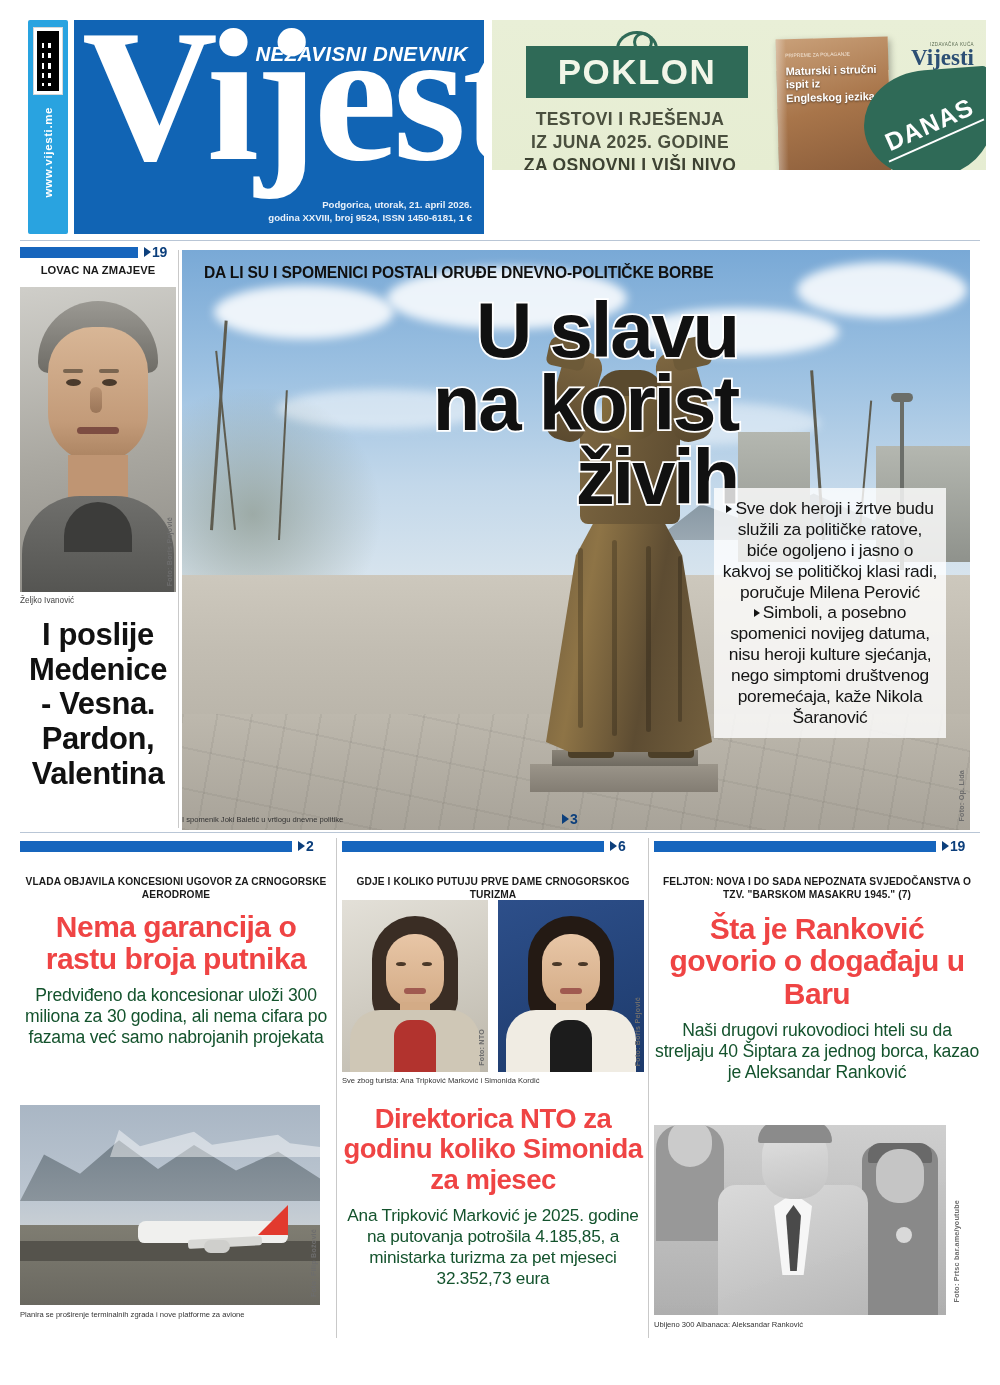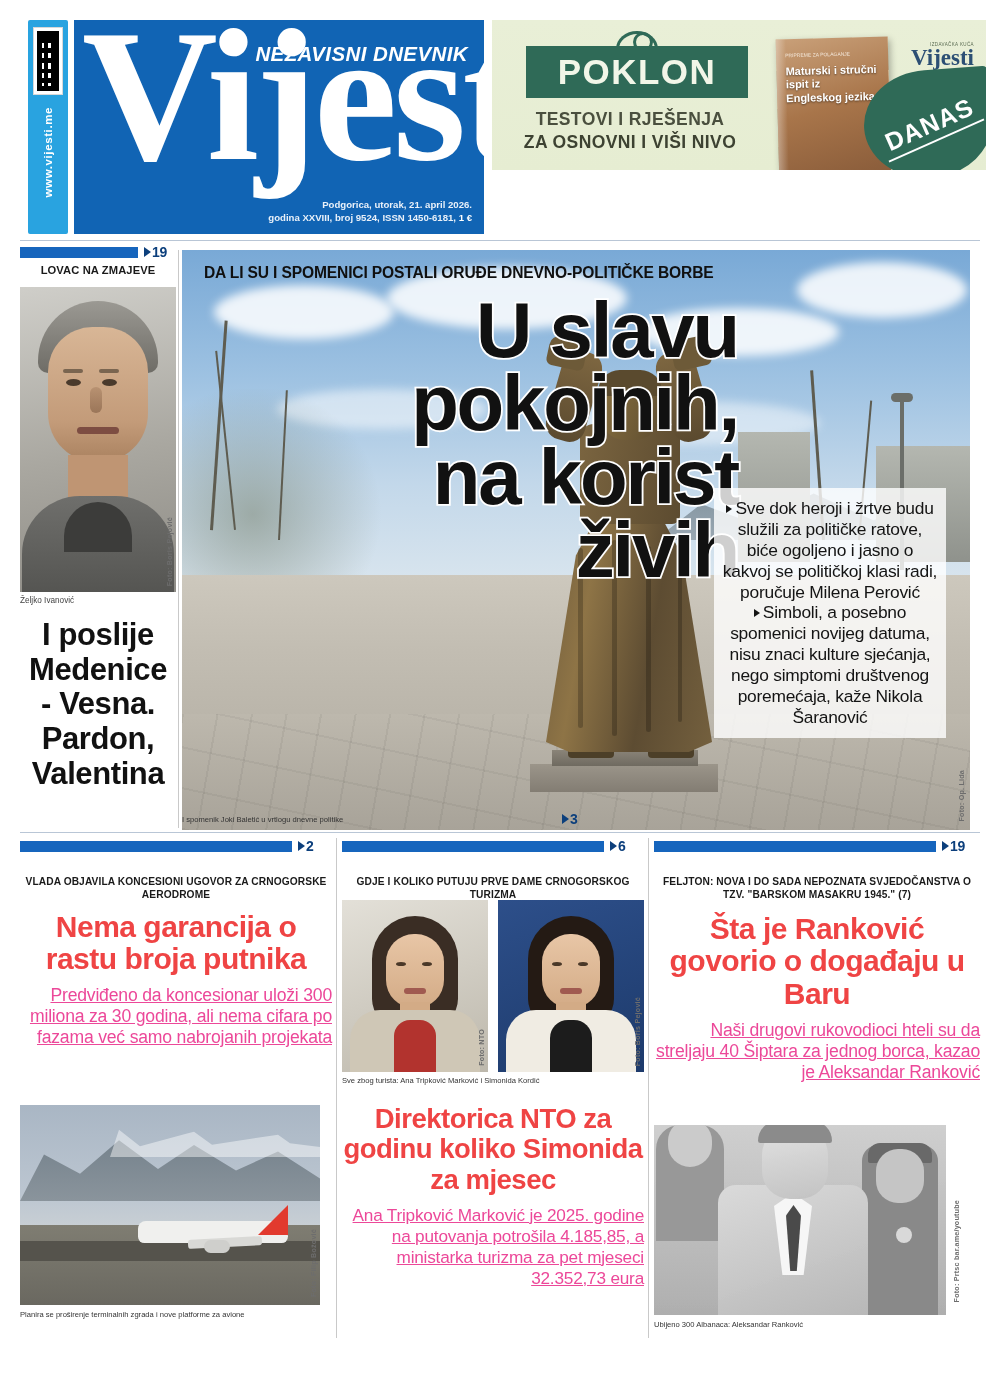--- a/index.html
+++ b/index.html
@@ -222,21 +222,21 @@
           margin-right:3px; vertical-align:1px; }
 
   .main-cap { position:absolute; left:182px; top:815px; font-size:7.6px; color:#333; }
   .main-pg { position:absolute; left:562px; top:811px; color:#0c3f7c; font-size:14px; font-weight:800;
              display:flex; align-items:center; gap:1px; }
 
   
   .bcol { position:absolute; top:838px; }
   .bcol .kick { margin-top:21px; font-size:10.2px; line-height:1.28; }
   .bhead { font-weight:700; color:#ef4444; text-align:center; letter-spacing:-.5px; }
-  .blede { text-align:right; color:#ec4899; letter-spacing:-.2px;text-decoration:underline; }
+  .blede { text-align:center; color:#14532d; letter-spacing:-.2px; }
 
   .col1 { left:20px; width:312px; }
   .col2 { left:342px; width:302px; }
   .col3 { left:654px; width:326px; }
 
   .vdiv { position:absolute; width:1px; background:#c9c9c9; }
 
   
   .plane-photo { position:absolute; left:20px; top:1105px; width:300px; height:200px; overflow:hidden; }
   .pp-sky { position:absolute; inset:0; background:linear-gradient(180deg,#a9b6c4 0%, #bcc6d1 45%, #cfd4d6 70%, #b8b5ad 100%); }
@@ -324,20 +324,21 @@
     </div>
 
     <div class="ad">
       <div class="ad-left">
         <div class="ad-bow"></div>
         <div class="ad-ribbon">
           <span>POKLON</span>
         </div>
         <div class="ad-sub">
           <div>TESTOVI I RJEŠENJA</div>
+          <div>IZ JUNA 2025. GODINE</div>
           <div class="strong">ZA OSNOVNI I VIŠI NIVO</div>
         </div>
         <div class="ad-redbar">
           <span>ENGLESKI JEZIK</span>
         </div>
       </div>
       <div class="ad-book">
         <div class="ad-book-top">PRIPREME ZA POLAGANJE</div>
         <div class="ad-book-title">Maturski i stručni ispit iz Engleskog jezika</div>
       </div>
@@ -420,28 +421,27 @@
         <div class="st-head"></div>
           <div class="st-hair"></div>
         <div class="st-handL"></div>
           <div class="st-handR"></div>
       </div>
 
       <div class="main-kicker">DA LI SU I SPOMENICI POSTALI ORUĐE DNEVNO-POLITIČKE BORBE</div>
 
       <div class="main-head">
         <div>U slavu</div>
-        <div>pokojnih,</div>
         <div>na korist</div>
         <div>živih</div>
       </div>
 
       <div class="quote-box">
         <p><span class="qtri"></span><span>Sve dok heroji i žrtve budu služili za političke ratove, biće ogoljeno i jasno o kakvoj se političkoj klasi radi, poručuje Milena Perović</span></p>
-        <p><span class="qtri"></span><span>Simboli, a posebno spomenici novijeg datuma, nisu znaci kulture sjećanja, nego simptomi društvenog poremećaja, kaže Nikola Šaranović</span></p>
+        <p><span class="qtri"></span><span>Simboli, a posebno spomenici novijeg datuma, nisu heroji kulture sjećanja, nego simptomi društvenog poremećaja, kaže Nikola Šaranović</span></p>
       </div>
 
       <div class="vcred" style="right:4px;bottom:8px;">Foto: Op. Lida</div>
     </div>
   </div>
 
   <div class="main-cap">I spomenik Joki Baletić u vrtlogu dnevne politike</div>
   <div class="main-pg">
     <span class="tri"></span>
     <span>3</span>

